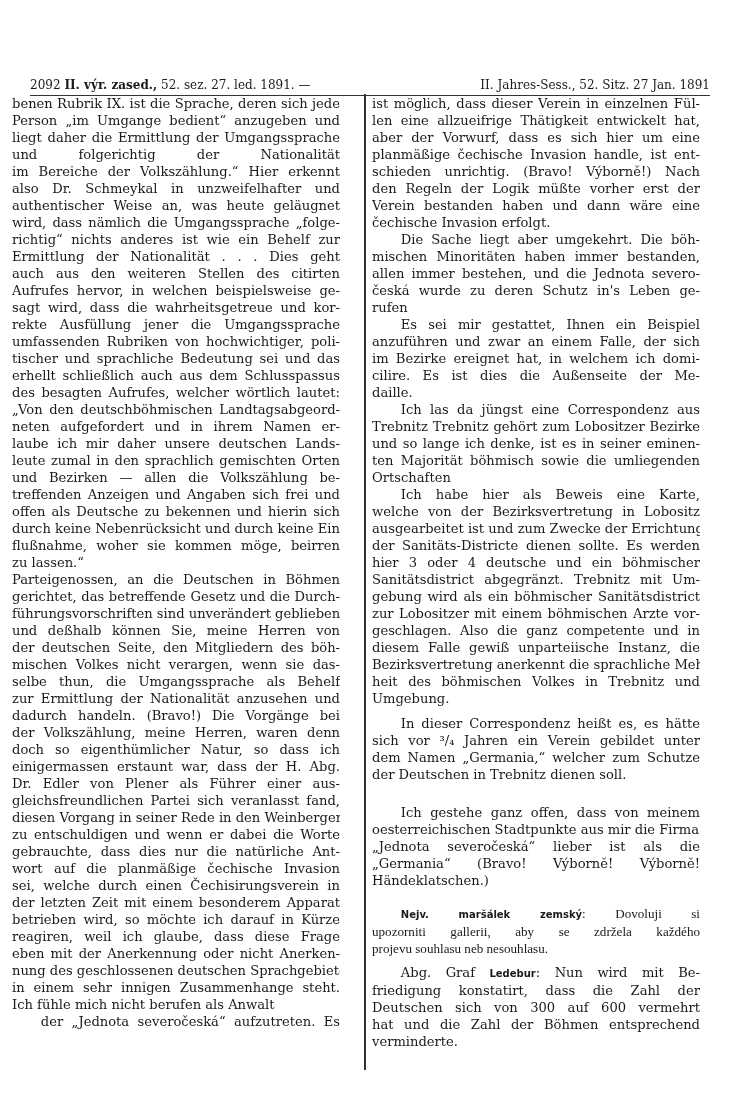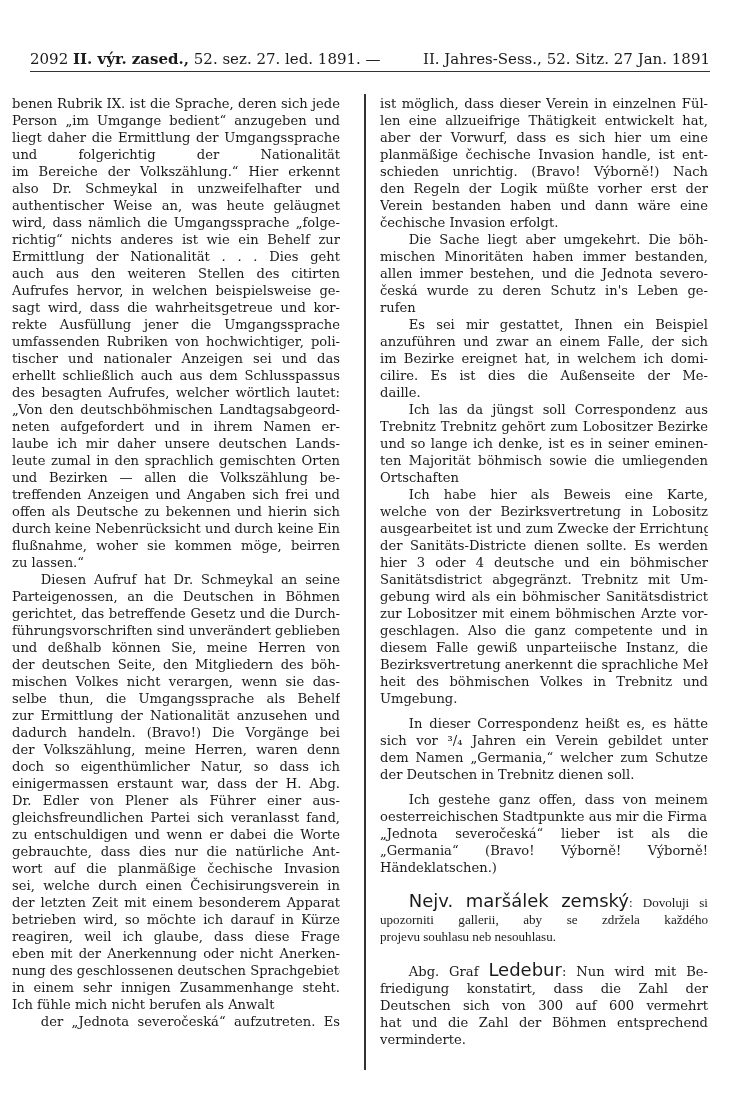--- a/index.html
+++ b/index.html
@@ -1,31 +1,31 @@
 <!DOCTYPE html>
 <html><head>
 <meta charset="utf-8">
 <style>
   html, body { margin: 0; padding: 0; background: #ffffff; }
   body { width: 750px; height: 1104px; position: relative; overflow: hidden;
          font-family: "DejaVu Serif", serif; color: #1a1a1a; }
-  .header { position: absolute; left: 30px; top: 44px; width: 680px; height: 24px;
+  .header { position: absolute; left: 30px; top: 68px; width: 680px; height: 24px;
             border-bottom: 1.5px solid #333; display: flex; justify-content: space-between;
-            align-items: flex-end; font-size: 15px; padding-bottom: 3px; }
+            align-items: flex-end; font-size: 12px; padding-bottom: 3px; }
   .header b { font-weight: bold; }
   .col { position: absolute; top: 95px; font-size: 13.1px; line-height: 17.0px;
          text-align: justify; }
   .col.left { left: 12px; width: 328px; }
-  .col.right { left: 380px; width: 328px; }
+  .col.right { left: 372px; width: 328px; }
   .divider { position: absolute; left: 364px; top: 94px; width: 1.5px; height: 976px;
              background: #333; }
   .line { display: block; text-align: justify; text-align-last: justify; white-space: nowrap;
           overflow: hidden; }
   .line.last { text-align-last: left; }
-  .sans { font-family: "DejaVu Sans", sans-serif; font-weight: normal; font-size: 18px; }
+  .sans { font-family: "DejaVu Sans", sans-serif; font-weight: bold; font-size: 10px; }
   .roman { font-family: "Liberation Serif", serif; }
 </style>
 </head>
 <body>
 
 <div class="header">
   <span>
     <span>2092</span>
     <b>II. výr. zased.,</b>
     <span>52. sez. 27. led. 1891. —</span>
@@ -47,48 +47,48 @@
     <span class="line">also Dr. Schmeykal in unzweifelhafter und</span>
     <span class="line">authentischer Weise an, was heute geläugnet</span>
     <span class="line">wird, dass nämlich die Umgangssprache „folge-</span>
     <span class="line">richtig“ nichts anderes ist wie ein Behelf zur</span>
     <span class="line">Ermittlung der Nationalität . . . Dies geht</span>
     <span class="line">auch aus den weiteren Stellen des citirten</span>
     <span class="line">Aufrufes hervor, in welchen beispielsweise ge-</span>
     <span class="line">sagt wird, dass die wahrheitsgetreue und kor-</span>
     <span class="line">rekte Ausfüllung jener die Umgangssprache</span>
     <span class="line">umfassenden Rubriken von hochwichtiger, poli-</span>
-    <span class="line">tischer und nationaler Anzeigen sei und das</span>
+    <span class="line">tischer und sprachliche Bedeutung sei und das</span>
     <span class="line">erhellt schließlich auch aus dem Schlusspassus</span>
     <span class="line">des besagten Aufrufes, welcher wörtlich lautet:</span>
     <span class="line">„Von den deutschböhmischen Landtagsabgeord-</span>
     <span class="line">neten aufgefordert und in ihrem Namen er-</span>
     <span class="line">laube ich mir daher unsere deutschen Lands-</span>
     <span class="line">leute zumal in den sprachlich gemischten Orten</span>
     <span class="line">und Bezirken — allen die Volkszählung be-</span>
     <span class="line">treffenden Anzeigen und Angaben sich frei und</span>
     <span class="line">offen als Deutsche zu bekennen und hierin sich</span>
     <span class="line">durch keine Nebenrücksicht und durch keine Ein-</span>
     <span class="line">flußnahme, woher sie kommen möge, beirren</span>
     <span class="line last">zu lassen.“</span>
-    <span class="line" style="text-indent: 2.2em;">Diesen Aufruf hat Dr. Schmeykal an seine</span>
     <span class="line">Parteigenossen, an die Deutschen in Böhmen</span>
     <span class="line">gerichtet, das betreffende Gesetz und die Durch-</span>
     <span class="line">führungsvorschriften sind unverändert geblieben</span>
     <span class="line">und deßhalb können Sie, meine Herren von</span>
     <span class="line">der deutschen Seite, den Mitgliedern des böh-</span>
     <span class="line">mischen Volkes nicht verargen, wenn sie das-</span>
     <span class="line">selbe thun, die Umgangssprache als Behelf</span>
     <span class="line">zur Ermittlung der Nationalität anzusehen und</span>
     <span class="line">dadurch handeln. (Bravo!) Die Vorgänge bei</span>
     <span class="line">der Volkszählung, meine Herren, waren denn</span>
     <span class="line">doch so eigenthümlicher Natur, so dass ich</span>
     <span class="line">einigermassen erstaunt war, dass der H. Abg.</span>
     <span class="line">Dr. Edler von Plener als Führer einer aus-</span>
     <span class="line">gleichsfreundlichen Partei sich veranlasst fand,</span>
+    <span class="line">diesen Vorgang in seiner Rede in den Weinbergen</span>
     <span class="line">zu entschuldigen und wenn er dabei die Worte</span>
     <span class="line">gebrauchte, dass dies nur die natürliche Ant-</span>
     <span class="line">wort auf die planmäßige čechische Invasion</span>
     <span class="line">sei, welche durch einen Čechisirungsverein in</span>
     <span class="line">der letzten Zeit mit einem besonderem Apparat</span>
     <span class="line">betrieben wird, so möchte ich darauf in Kürze</span>
     <span class="line">reagiren, weil ich glaube, dass diese Frage</span>
     <span class="line">eben mit der Anerkennung oder nicht Anerken-</span>
     <span class="line">nung des geschlossenen deutschen Sprachgebietes</span>
     <span class="line">in einem sehr innigen Zusammenhange steht.</span>
@@ -109,21 +109,21 @@
       <span class="line" style="text-indent: 2.2em;">Die Sache liegt aber umgekehrt. Die böh-</span>
       <span class="line">mischen Minoritäten haben immer bestanden,</span>
       <span class="line">allen immer bestehen, und die Jednota severo-</span>
       <span class="line">česká wurde zu deren Schutz in's Leben ge-</span>
       <span class="line last">rufen</span>
       <span class="line" style="text-indent: 2.2em;">Es sei mir gestattet, Ihnen ein Beispiel</span>
       <span class="line">anzuführen und zwar an einem Falle, der sich</span>
       <span class="line">im Bezirke ereignet hat, in welchem ich domi-</span>
       <span class="line">cilire. Es ist dies die Außenseite der Me-</span>
       <span class="line last">daille.</span>
-      <span class="line" style="text-indent: 2.2em;">Ich las da jüngst soll Correspondenz aus</span>
+      <span class="line" style="text-indent: 2.2em;">Ich las da jüngst eine Correspondenz aus</span>
       <span class="line">Trebnitz Trebnitz gehört zum Lobositzer Bezirke</span>
       <span class="line">und so lange ich denke, ist es in seiner eminen-</span>
       <span class="line">ten Majorität böhmisch sowie die umliegenden</span>
       <span class="line last">Ortschaften</span>
       <span class="line" style="text-indent: 2.2em;">Ich habe hier als Beweis eine Karte,</span>
       <span class="line">welche von der Bezirksvertretung in Lobositz</span>
       <span class="line">ausgearbeitet ist und zum Zwecke der Errichtung</span>
       <span class="line">der Sanitäts-Districte dienen sollte. Es werden</span>
       <span class="line">hier 3 oder 4 deutsche und ein böhmischer</span>
       <span class="line">Sanitätsdistrict abgegränzt. Trebnitz mit Um-</span>
@@ -131,31 +131,31 @@
       <span class="line">zur Lobositzer mit einem böhmischen Arzte vor-</span>
       <span class="line">geschlagen. Also die ganz competente und in</span>
       <span class="line">diesem Falle gewiß unparteiische Instanz, die</span>
       <span class="line">Bezirksvertretung anerkennt die sprachliche Mehr-</span>
       <span class="line">heit des böhmischen Volkes in Trebnitz und</span>
       <span class="line last">Umgebung.</span>
       <span class="line" style="text-indent: 2.2em; margin-top: 8px;">In dieser Correspondenz heißt es, es hätte</span>
       <span class="line">sich vor ³/₄ Jahren ein Verein gebildet unter</span>
       <span class="line">dem Namen „Germania,“ welcher zum Schutze</span>
       <span class="line last">der Deutschen in Trebnitz dienen soll.</span>
-      <span class="line" style="text-indent: 2.2em; margin-top: 8px;">Ich gestehe ganz offen, dass von meinem</span>
+      <span class="line" style="text-indent: 2.2em; margin-top: 21px;">Ich gestehe ganz offen, dass von meinem</span>
       <span class="line">oesterreichischen Stadtpunkte aus mir die Firma:</span>
       <span class="line">„Jednota severočeská“ lieber ist als die</span>
       <span class="line">„Germania“ (Bravo! Výborně! Výborně!</span>
       <span class="line last">Händeklatschen.)</span>
     </div>
   <div class="gap2" style="margin-top:16px;">
     <span class="line" style="text-indent:2.2em"><span class="sans">Nejv. maršálek zemský</span><span class="roman">: Dovoluji si</span></span>
     <span class="line roman">upozorniti gallerii, aby se zdržela každého</span>
     <span class="line roman last">projevu souhlasu neb nesouhlasu.</span>
   </div>
-  <div style="margin-top:16px;">
+  <div style="margin-top:7px;">
     <span class="line" style="text-indent:2.2em"><span>Abg. Graf</span> <span class="sans">Ledebur</span><span>: Nun wird mit Be-</span></span>
     <span class="line">friedigung konstatirt, dass die Zahl der</span>
     <span class="line">Deutschen sich von 300 auf 600 vermehrt</span>
     <span class="line">hat und die Zahl der Böhmen entsprechend</span>
     <span class="line last">verminderte.</span>
   </div>
 </div>
 
 </body></html>

